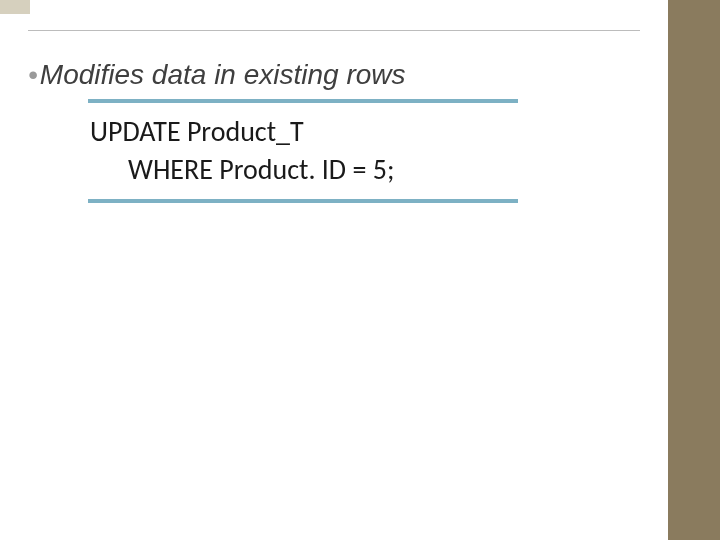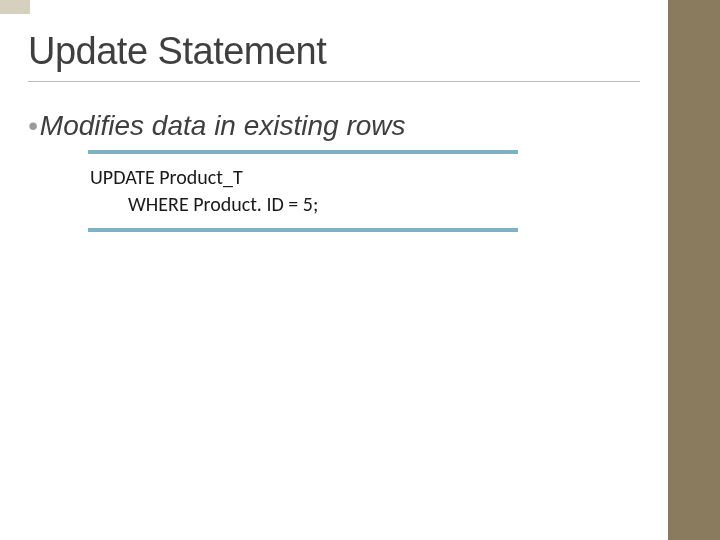--- a/index.html
+++ b/index.html
@@ -62,36 +62,35 @@
     .hr-top, .hr-bot {
       height: 4px;
       background: #7db1c4;
       width: 100%;
     }
     .code-lines {
       padding: 10px 2px 10px 2px;
     }
     .code-line {
       font-family: Calibri, Arial, sans-serif;
-      font-size: 20px;
+      font-size: 28px;
       color: #1a1a1a;
       line-height: 1.35;
       white-space: pre;
     }
     .indent1 { padding-left: 12px; }
     .indent2 { padding-left: 38px; }
   </style>
 </head>
 <body>
 
 <div class="right-stripe"></div>
 <div class="top-tab"></div>
 
 <div class="content">
-  <div class="title">Update Statement</div>
   <div class="title-underline"></div>
 
   <div class="bullet-row">
     <span class="bullet-dot">•</span><span>Modifies data in existing rows</span>
   </div>
 
   <div class="code-box">
     <div class="hr-top"></div>
     <div class="code-lines">
       <div class="code-line">UPDATE Product_T</div>

